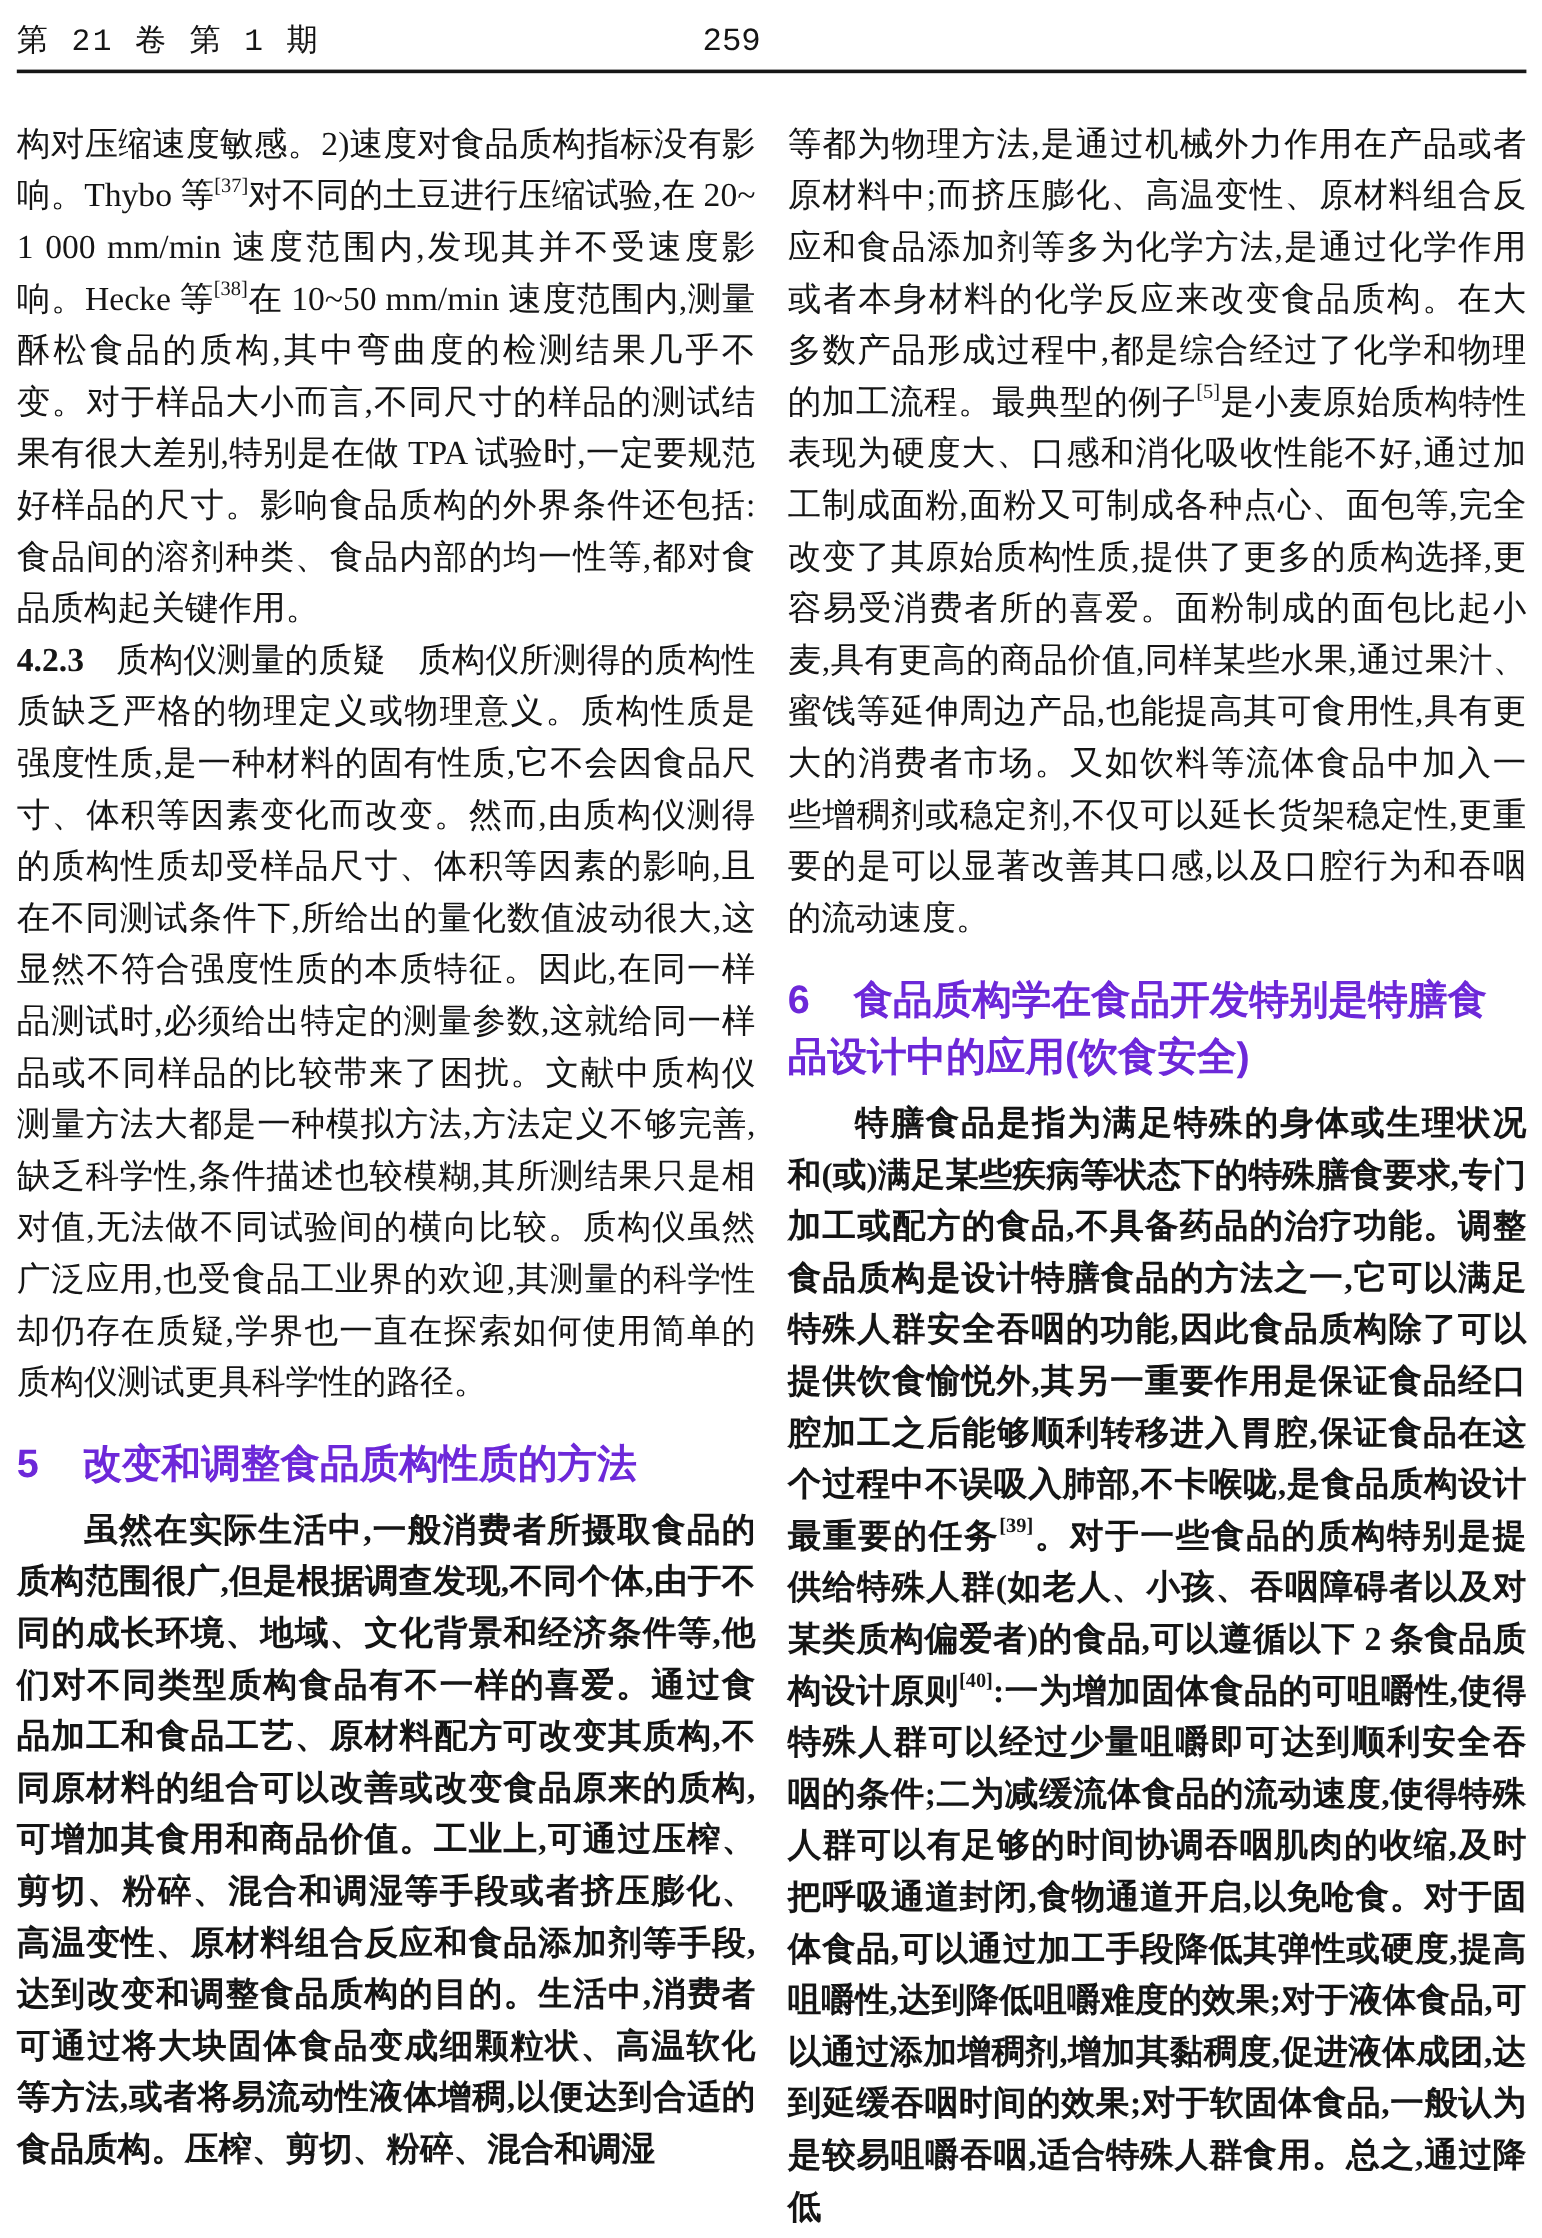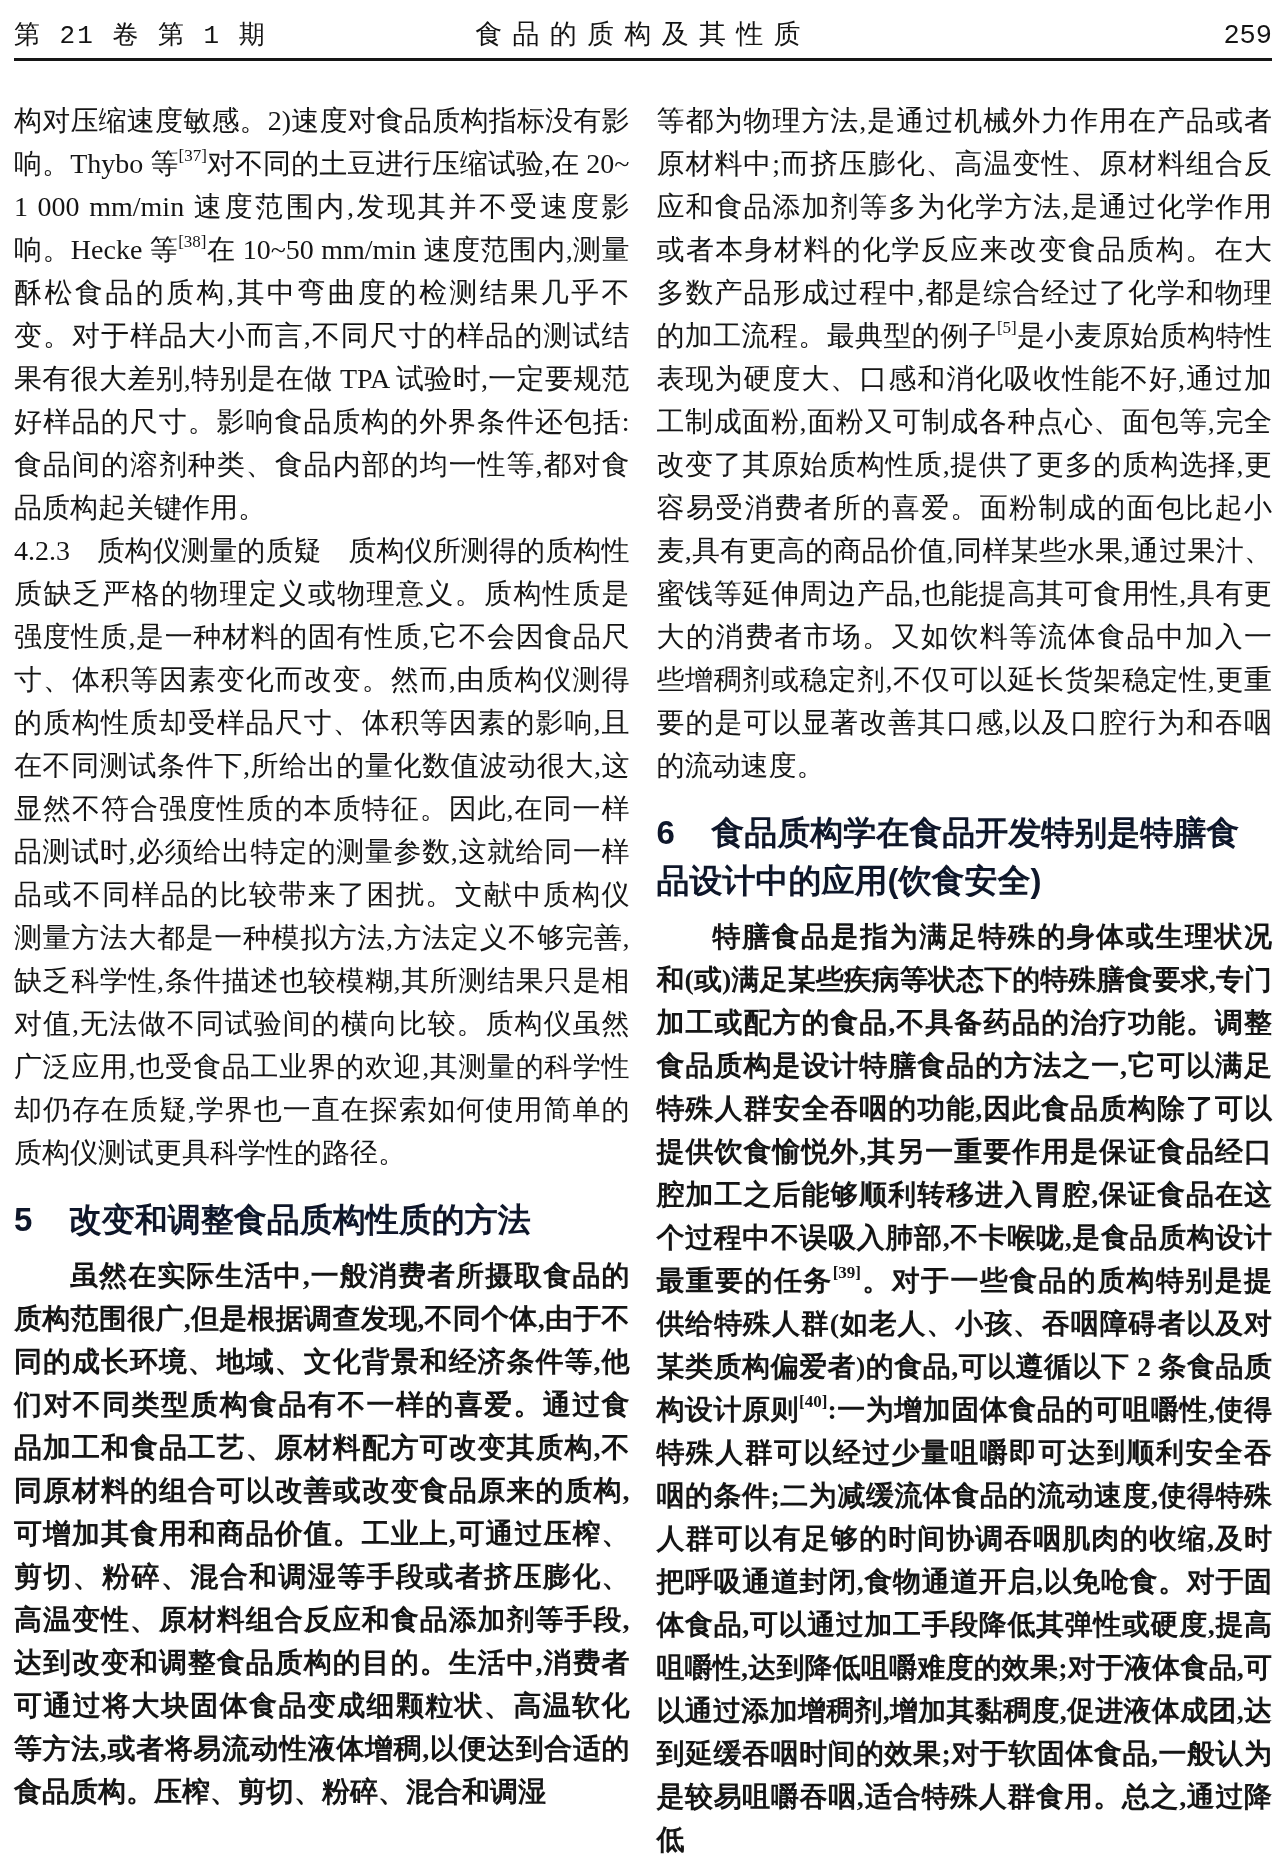--- a/index.html
+++ b/index.html
@@ -17,37 +17,36 @@
   .rule{border-bottom:3px solid #161616;margin-top:8px;}
   
   .cols{display:flex;gap:27px;margin-top:38px;}
   .col{flex:1;min-width:0;}
   p.para{
     margin:0;font-size:28px;line-height:43px;
     text-align:justify;text-justify:inter-ideograph;
     word-break:break-all;
   }
   p.para.indent{text-indent:2em;font-weight:bold;}
-  .runin-num{margin-right:0.95em;}
+  .runin-num{margin-right:0.95em;font-weight:bold;}
   .runin-title{margin-right:0.95em;}
   sup.ref{font-size:17px;line-height:0;position:relative;top:-2px;}
   .section-heading{
     font-family:"Liberation Sans","DejaVu Sans",sans-serif;
     font-weight:bold;font-size:33px;line-height:48px;
-    margin:22px 0 10px 0;text-align:left;color:#0f172a;
+    margin:22px 0 10px 0;text-align:left;color:#6d28d9;
   }
   .sec-num{margin-right:1.1em;}
 </style>
 </head>
 <body>
 
 <div class="page">
   <div class="pg-header">
     <div class="h-left">第 21 卷 第 1 期</div>
-    <div class="h-center">食品的质构及其性质</div>
     <div class="h-right">259</div>
   </div>
   <div class="rule"></div>
   <div class="cols">
     <div class="col" id="left-col">
         <p class="para">构对压缩速度敏感。2)速度对食品质构指标没有影响。Thybo 等<sup class="ref">[37]</sup>对不同的土豆进行压缩试验,在 20~1 000 mm/min 速度范围内,发现其并不受速度影响。Hecke 等<sup class="ref">[38]</sup>在 10~50 mm/min 速度范围内,测量酥松食品的质构,其中弯曲度的检测结果几乎不变。对于样品大小而言,不同尺寸的样品的测试结果有很大差别,特别是在做 TPA 试验时,一定要规范好样品的尺寸。影响食品质构的外界条件还包括:食品间的溶剂种类、食品内部的均一性等,都对食品质构起关键作用。</p>
         <p class="para"><span class="runin-num">4.2.3</span><span class="runin-title">质构仪测量的质疑</span>质构仪所测得的质构性质缺乏严格的物理定义或物理意义。质构性质是强度性质,是一种材料的固有性质,它不会因食品尺寸、体积等因素变化而改变。然而,由质构仪测得的质构性质却受样品尺寸、体积等因素的影响,且在不同测试条件下,所给出的量化数值波动很大,这显然不符合强度性质的本质特征。因此,在同一样品测试时,必须给出特定的测量参数,这就给同一样品或不同样品的比较带来了困扰。文献中质构仪测量方法大都是一种模拟方法,方法定义不够完善,缺乏科学性,条件描述也较模糊,其所测结果只是相对值,无法做不同试验间的横向比较。质构仪虽然广泛应用,也受食品工业界的欢迎,其测量的科学性却仍存在质疑,学界也一直在探索如何使用简单的质构仪测试更具科学性的路径。</p>
         <div class="section-heading"><span class="sec-num">5</span><span>改变和调整食品质构性质的方法</span></div>
         <p class="para indent">虽然在实际生活中,一般消费者所摄取食品的质构范围很广,但是根据调查发现,不同个体,由于不同的成长环境、地域、文化背景和经济条件等,他们对不同类型质构食品有不一样的喜爱。通过食品加工和食品工艺、原材料配方可改变其质构,不同原材料的组合可以改善或改变食品原来的质构,可增加其食用和商品价值。工业上,可通过压榨、剪切、粉碎、混合和调湿等手段或者挤压膨化、高温变性、原材料组合反应和食品添加剂等手段,达到改变和调整食品质构的目的。生活中,消费者可通过将大块固体食品变成细颗粒状、高温软化等方法,或者将易流动性液体增稠,以便达到合适的食品质构。压榨、剪切、粉碎、混合和调湿</p>
       </div>

